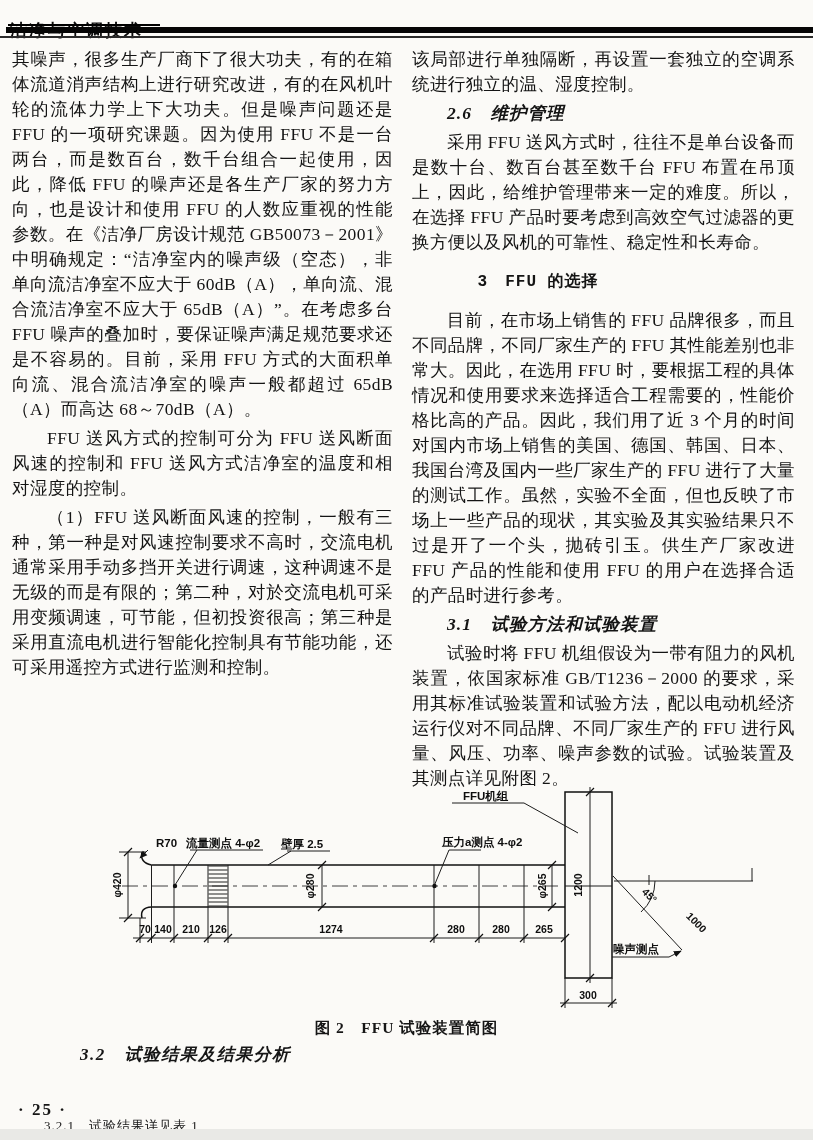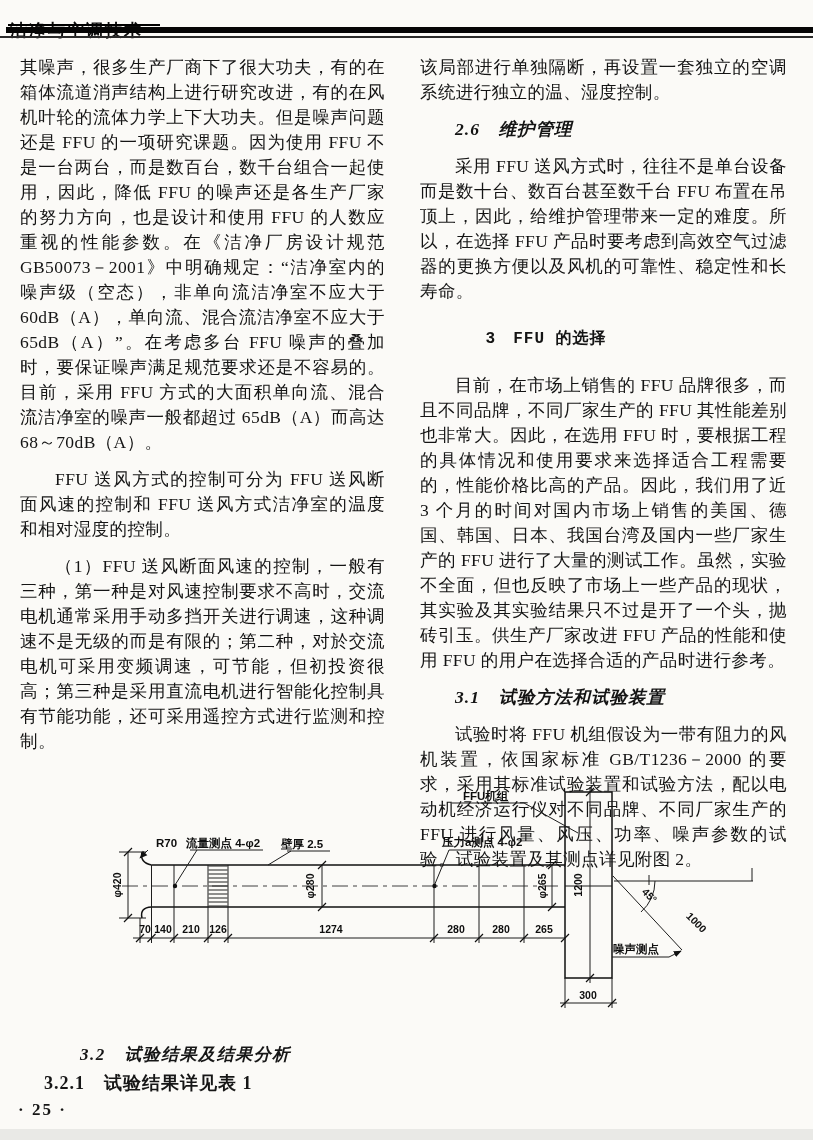--- a/index.html
+++ b/index.html
@@ -17,21 +17,21 @@
   .title-underline{position:absolute;left:8px;top:24px;width:152px;height:2px;background:#000;}
   .rule-thick{position:absolute;left:6px;top:27px;width:807px;height:6px;background:#050505;}
   .rule-thin{position:absolute;left:0;top:36px;width:813px;height:2px;background:#2a2a2a;}
   
   .col{
     position:absolute;top:43px;text-align:justify;
     font-size:17.5px;line-height:25px;letter-spacing:.4px;color:#141414;
   }
   .col-left{left:8px;width:389px;}
   .col-right{left:408px;width:391px;}
-  .col p{margin:12px;text-indent:2em;}
+  .col p{margin:4px;text-indent:2em;}
   .col p.cont{text-indent:0;}
   .subheading{
     margin:0;text-indent:2em;font-weight:bold;font-style:italic;
     letter-spacing:1px;
   }
   .big-heading{
     margin:0;padding:11px 0 9px 2.1em;text-indent:0;
     font-family:Liberation Mono, monospace;
     font-weight:bold;font-size:16px;letter-spacing:1px;line-height:25px;
   }
@@ -40,21 +40,21 @@
   .fig-caption{
     position:absolute;left:0;top:1018px;width:813px;text-align:center;
     font-weight:bold;font-size:15.5px;letter-spacing:1px;
   }
   
   .sec32{
     position:absolute;left:44px;top:1043px;font-weight:bold;font-style:italic;
     font-size:17px;letter-spacing:1.5px;margin-left:36px;
   }
   .sec321{
-    position:absolute;left:44px;top:1071px;font-size:18px;letter-spacing:1px;font-weight:bold;
+    position:absolute;left:44px;top:1117px;font-size:13px;letter-spacing:1px;
   }
   .page-number{
     position:absolute;left:18px;top:1100px;font-size:17px;font-weight:bold;letter-spacing:2px;
   }
   .bottom-strip{position:absolute;left:0;top:1129px;width:813px;height:11px;background:#e9e9e6;}
   
   .dl{stroke:#1d1d1d;stroke-width:1;fill:none;}
   .dw{stroke:#111;stroke-width:1.5;fill:none;}
   .cl{stroke:#2b2b2b;stroke-width:.9;fill:none;stroke-dasharray:16 5 4 5;}
   .tick{stroke:#111;stroke-width:1.2;fill:none;}
@@ -183,18 +183,19 @@
     </g>
 
     <text class="svgtxt lbl" x="463" y="20">FFU机组</text>
     <text class="svgtxt lbl" x="156" y="67">R70</text>
     <text class="svgtxt lbl" x="186" y="67">流量测点 4-φ2</text>
     <text class="svgtxt lbl" x="281" y="68">壁厚 2.5</text>
     <text class="svgtxt lbl" x="442" y="66">压力a测点 4-φ2</text>
     <text class="svgtxt lbl" x="613" y="173">噪声测点</text>
   </svg>
 
+  <div class="fig-caption">图 2　FFU 试验装置简图</div>
   <div class="sec32">3.2　试验结果及结果分析</div>
   <div class="sec321">3.2.1　试验结果详见表 1</div>
   <div class="page-number">· 25 ·</div>
   <div class="bottom-strip"></div>
 
 </div>
 
 </body></html>

